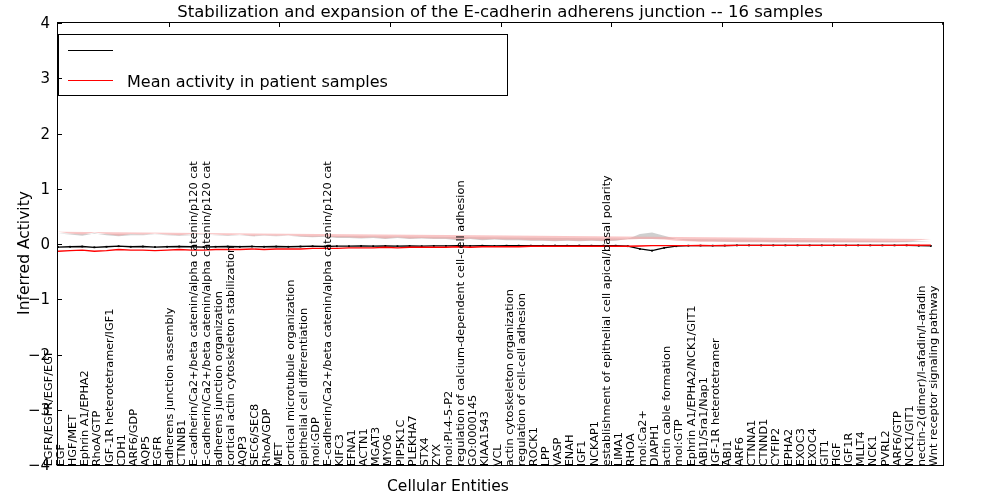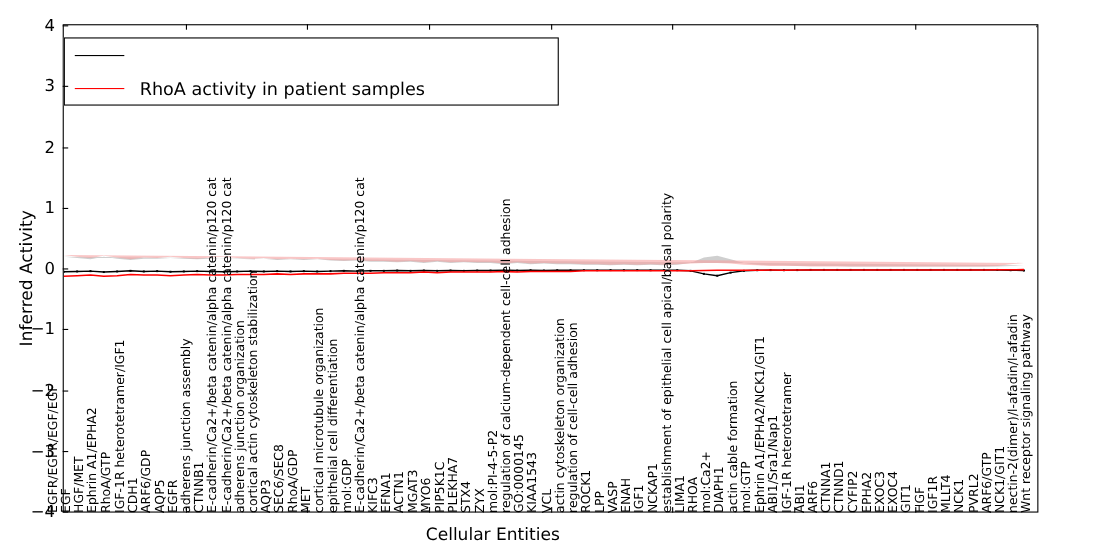--- a/index.html
+++ b/index.html
@@ -43,20 +43,21 @@
   .legtxt{position:absolute;left:68px;top:50%;transform:translateY(-50%);
           font-size:16px;color:#000;white-space:nowrap;}
 
   svg{display:block;}
 </style>
 </head>
 <body>
 
 <div id="fig">
 
+  <div id="title">Stabilization and expansion of the E-cadherin adherens junction -- 16 samples</div>
 
   <div id="yaxis">
       <div class="ytlabel" style="top: 23px;">4</div>
       <div class="ytlabel" style="top: 78.25px;">3</div>
       <div class="ytlabel" style="top: 133.5px;">2</div>
       <div class="ytlabel" style="top: 188.75px;">1</div>
       <div class="ytlabel" style="top: 244px;">0</div>
       <div class="ytlabel" style="top: 299.25px;">−1</div>
       <div class="ytlabel" style="top: 354.5px;">−2</div>
       <div class="ytlabel" style="top: 409.75px;">−3</div>
@@ -373,21 +374,21 @@
     </div>
 
   <div id="xlabel">Cellular Entities</div>
 
   <div id="legend">
     <div class="legrow" style="top:0px;">
       <span class="legline"></span>
     </div>
     <div class="legrow" style="top:30px;">
       <span class="legline" style="border-top-color:#ff0000;"></span>
-      <span class="legtxt">RhoA activity in patient samples</span>
+      <span class="legtxt">Mean activity in patient samples</span>
     </div>
   </div>
 
 <div class="ytmark" style="top: 23px;"></div>
     <div class="ytmark" style="top: 78.25px;"></div>
     <div class="ytmark" style="top: 133.5px;"></div>
     <div class="ytmark" style="top: 188.75px;"></div>
     <div class="ytmark" style="top: 244px;"></div>
     <div class="ytmark" style="top: 299.25px;"></div>
     <div class="ytmark" style="top: 354.5px;"></div>

